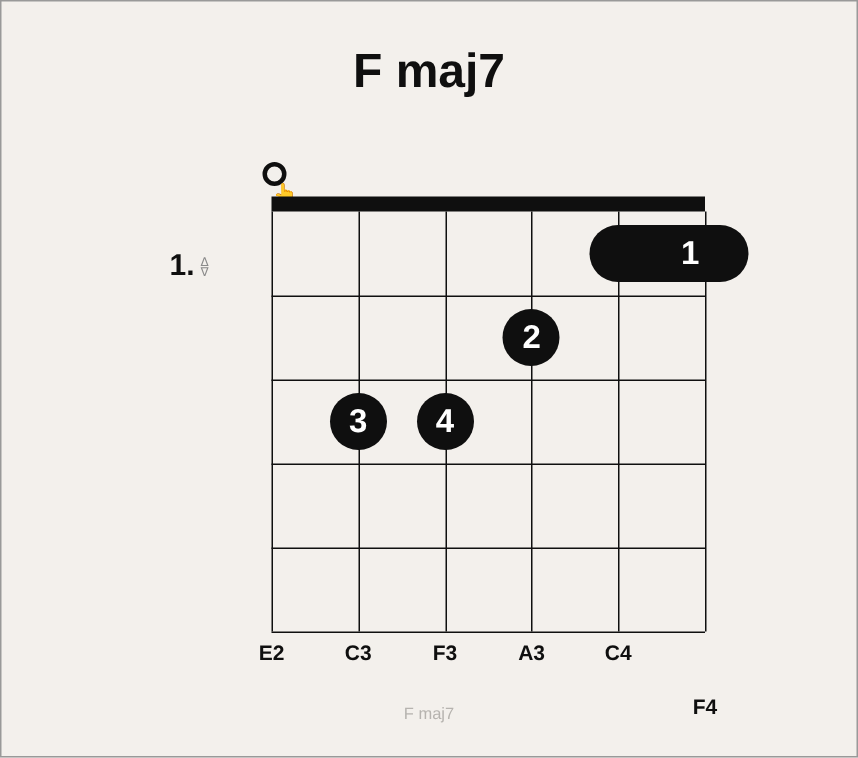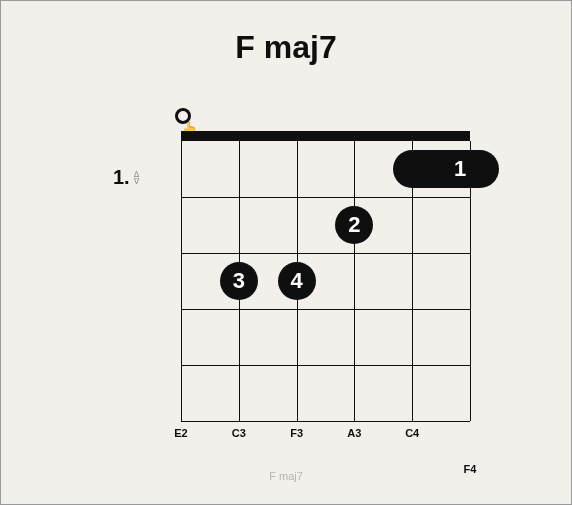--- a/index.html
+++ b/index.html
@@ -115,21 +115,21 @@
   padding-left: 28px;
   cursor: pointer;
 }
 .tuning-labels {
   position: absolute;
   left: 180px;
   top: 426px;
   width: 289px;
   display: flex;
   justify-content: space-between;
-  font-size: 11px;
+  font-size: 14px;
   font-weight: 600;
   color: #0f0f0f;
 }
 .tuning-labels span {
   width: 20px;
   text-align: center;
   margin-left: -10px;
 }
 .tuning-labels span:last-child { margin-right: -10px; margin-top: 36px; }
 .footer-label {

